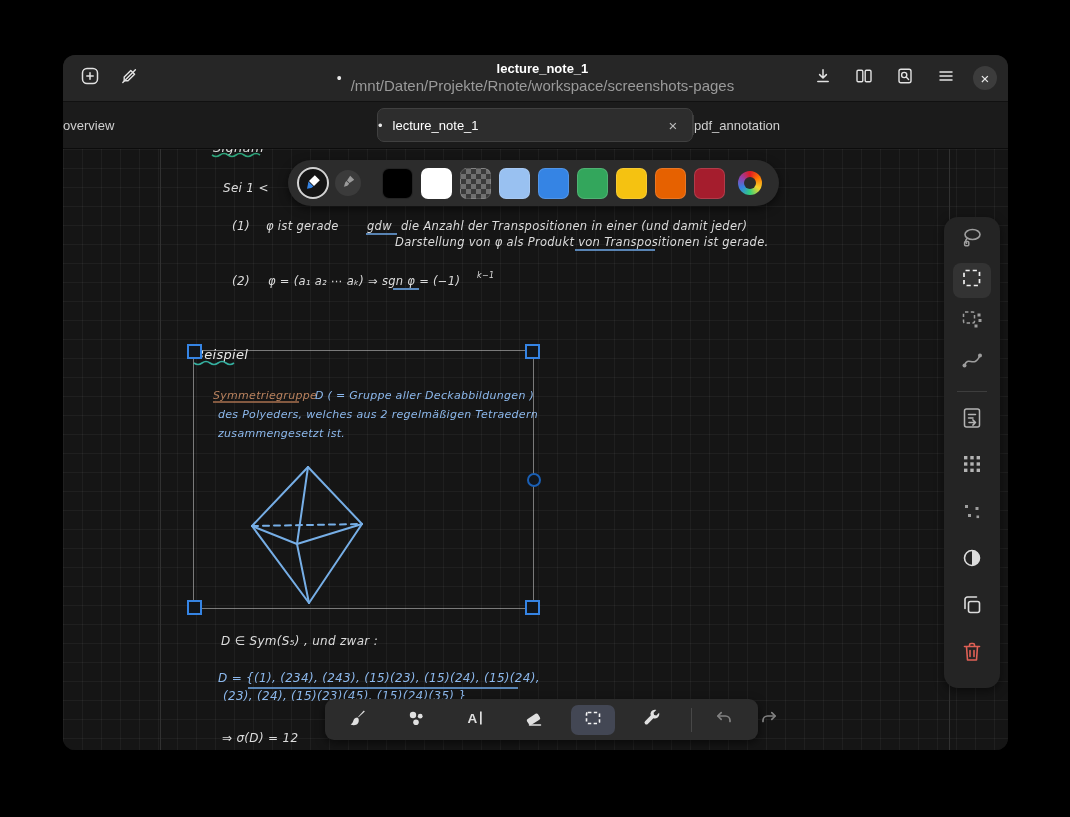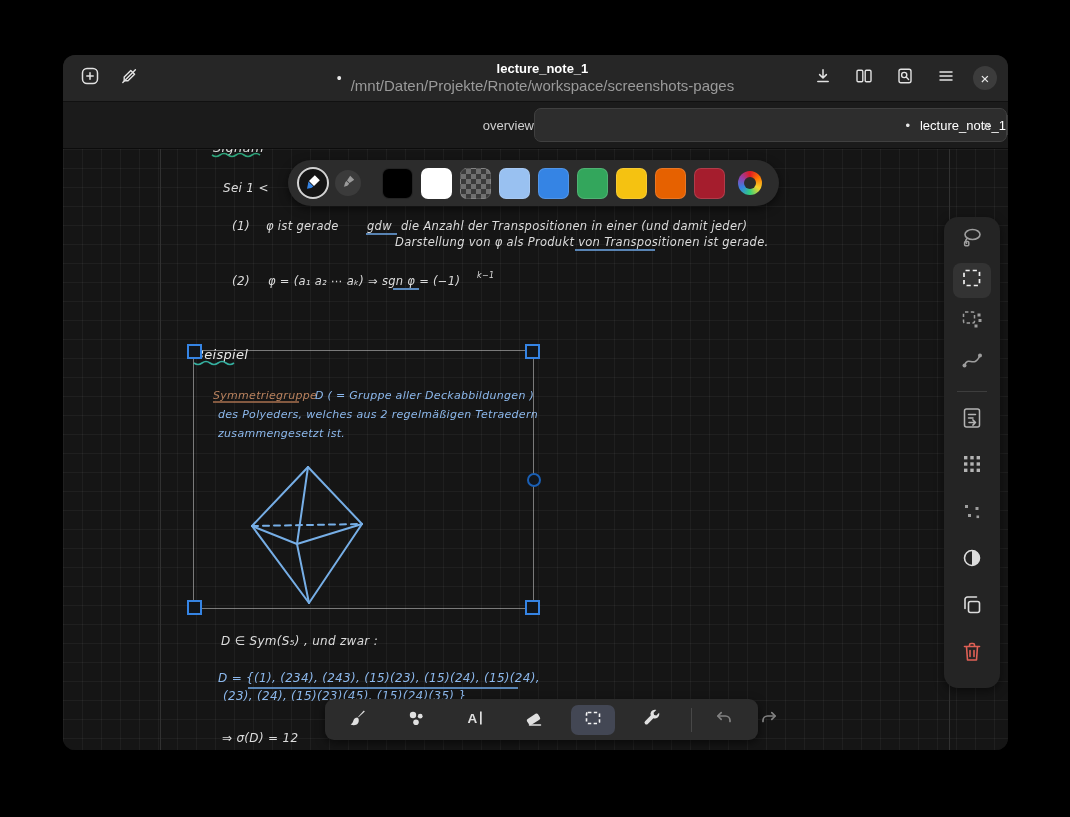--- a/index.html
+++ b/index.html
@@ -13,21 +13,21 @@
   .tb-right{right:11px;gap:13px;}
   .icon-btn{width:28px;height:28px;display:flex;align-items:center;justify-content:center;border-radius:6px;}
   .tb-center{position:absolute;left:0;right:0;top:0;height:46px;display:flex;align-items:center;justify-content:center;gap:9px;pointer-events:none;}
   .tb-titles{display:flex;flex-direction:column;align-items:center;line-height:1.25;}
   .tb-title{color:#fff;font-weight:bold;font-size:13px;}
   .tb-subtitle{color:#9a9a9a;font-size:15px;white-space:nowrap;}
   .mod-dot{color:#e8e8e8;font-size:14px;}
   .close-circle{width:24px;height:24px;border-radius:50%;background:#3c3c3c;display:flex;align-items:center;justify-content:center;color:#ececec;font-size:15px;line-height:1;}
   
   .tabbar{height:46px;flex:0 0 46px;background:#1b1b1b;display:flex;align-items:stretch;border-bottom:1px solid #0c0c0c;}
-  .tab{flex:1 1 0;display:flex;align-items:center;justify-content:flex-end;position:relative;color:#cfcfcf;font-size:13px;}
+  .tab{flex:1 1 0;display:flex;align-items:center;justify-content:flex-start;position:relative;color:#cfcfcf;font-size:13px;}
   .tab.active{margin:6px 0;background:#2d2d2d;border:1px solid #404040;border-radius:7px;color:#fff;}
   .tab-label{white-space:nowrap;}
   .tab-dot{margin-right:10px;font-size:13px;color:#e8e8e8;}
   .tab-close{position:absolute;right:9px;top:50%;transform:translateY(-50%);color:#bdbdbd;font-size:15px;width:20px;height:20px;display:flex;align-items:center;justify-content:center;border-radius:5px;}
   .tab-sep{flex:0 0 1px;align-self:center;height:20px;background:#3a3a3a;}
   
   .canvas{position:relative;flex:1 1 auto;overflow:hidden;background-color:#151515;
     background-image:linear-gradient(rgba(255,255,255,.045) 1px,transparent 1px),
                      linear-gradient(90deg,rgba(255,255,255,.045) 1px,transparent 1px);
     background-size:19px 19px;}
@@ -130,20 +130,23 @@
   <nav class="tabbar">
     <div class="tab">
       <span class="tab-label">overview</span>
     </div>
     <div class="tab active">
       <span class="tab-dot">•</span>
       <span class="tab-label">lecture_note_1</span>
       <span class="tab-close">×</span>
     </div>
     <div class="tab-sep"></div>
+    <div class="tab">
+      <span class="tab-label">pdf_annotation</span>
+    </div>
   </nav>
 
   <main class="canvas">
     <div class="page-border" style="left:97px;"></div>
     <div class="page-border" style="left:886px;"></div>
 
     <svg id="notes-svg" class="notes-layer" width="945" height="603">
         <text x="150" y="3" fill="#dcdcdc" font-size="13">Signum</text>
         <text x="160" y="43" fill="#dcdcdc" font-size="12">Sei  1 &lt;</text>
         <text x="169" y="81" fill="#dcdcdc" font-size="12">(1)</text>

